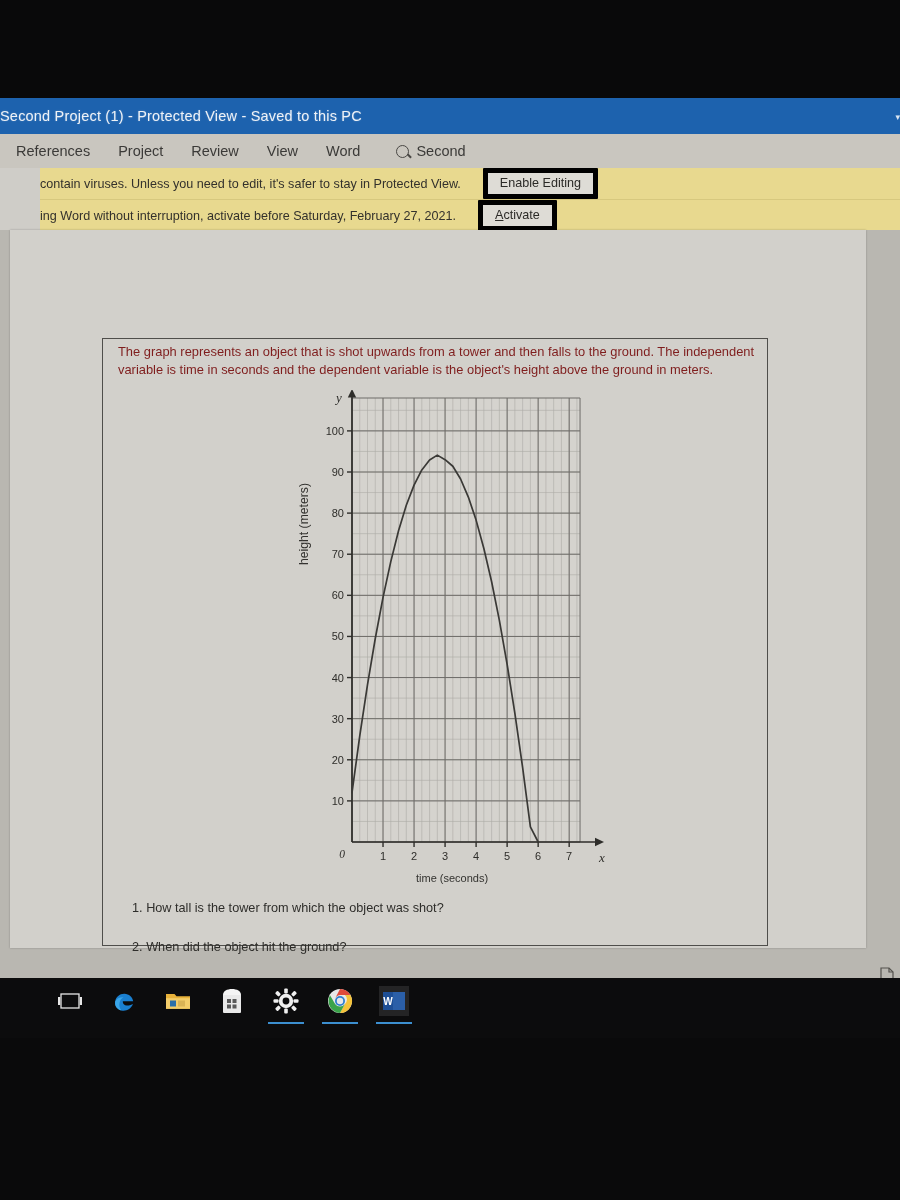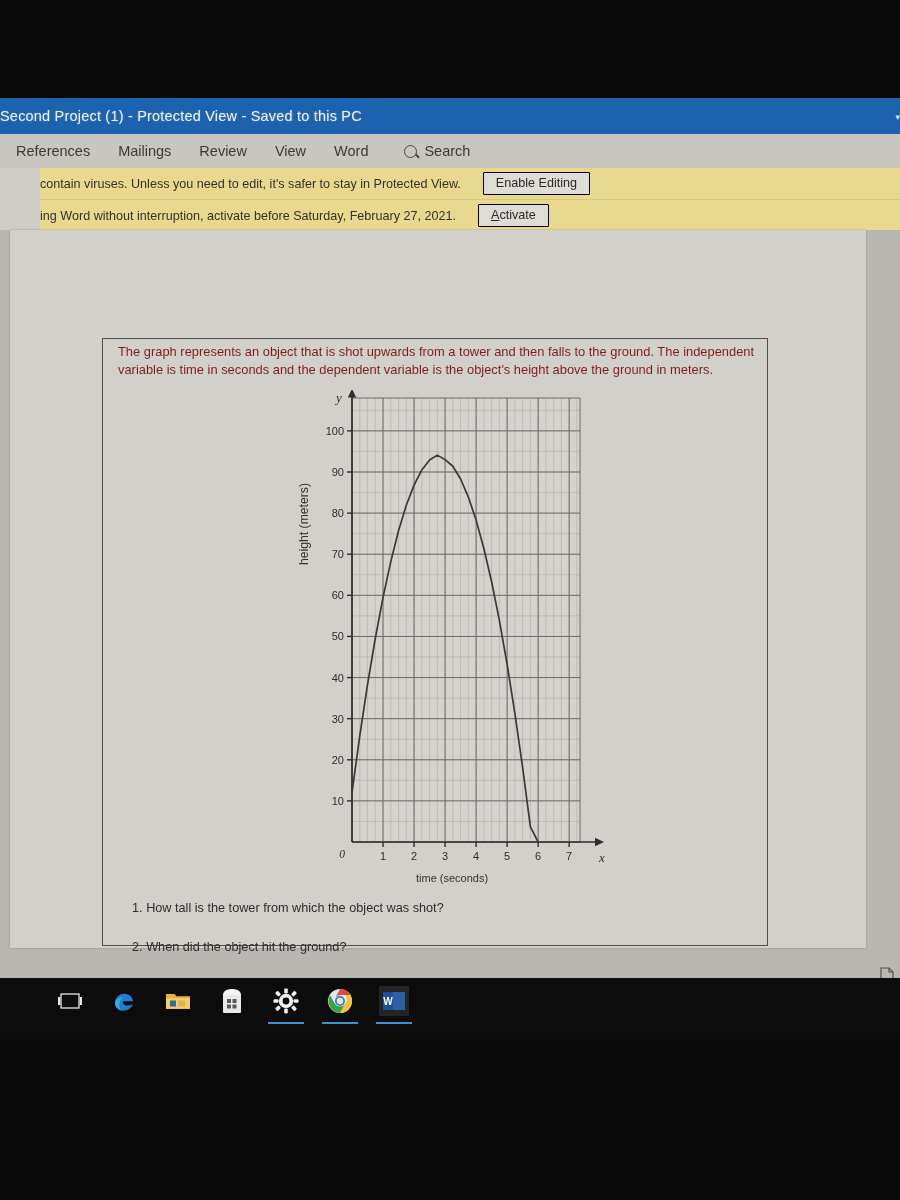--- a/index.html
+++ b/index.html
@@ -33,21 +33,21 @@
   .mag{width:11px;height:11px;border:1.6px solid #4a4845;border-radius:50%;position:relative;display:inline-block;}
   .mag:after{content:"";position:absolute;width:5px;height:1.6px;background:#4a4845;
       right:-4px;bottom:0px;transform:rotate(45deg);}
 
   
   .msgbar{position:absolute;left:0;width:900px;height:31px;background:#ead98f;
       display:flex;align-items:center;margin-left:40px;}
   #msgbar-1{top:70px;background:#e8d98f;}
   #msgbar-2{top:101px;background:#e8d98f;border-top:1px solid #d7c87e;}
   .msgtext{font-size:12.6px;color:#33312c;padding-left:0px;white-space:nowrap;}
-  .msgbtn{margin-left:22px;background:#dedcd6;border:1px solid #000000;
+  .msgbtn{margin-left:22px;background:#dedcd6;border:5px solid #000000;
       font-size:12.6px;color:#2b2a27;padding:3px 12px 4px;border-radius:1px;}
   .msgbtn u{text-decoration:underline;}
 
   
   #doc-area{position:absolute;left:0;top:132px;width:900px;height:748px;background:#b9b7b1;}
   #page{position:absolute;left:10px;top:0px;width:856px;height:718px;background:#d2d0cb;
       box-shadow:0 0 2px rgba(0,0,0,.25);}
   #content-box{position:absolute;left:92px;top:108px;width:666px;height:608px;
       border:1.4px solid #4f4e4b;box-sizing:border-box;background:transparent;}
 
@@ -83,27 +83,27 @@
 
   <div id="word-window">
 
     <div id="title-bar">
       <span class="tbtext">Second Project (1)  -  Protected View  -  Saved to this PC</span>
       <span class="tb-caret">▾</span>
     </div>
 
     <div id="ribbon-tabs">
       <span class="tab">References</span>
-      <span class="tab">Mailings</span>
+      <span class="tab">Project</span>
       <span class="tab">Review</span>
       <span class="tab">View</span>
       <span class="tab">Word</span>
       <span id="search-wrap">
         <span class="mag"></span>
-        <span>Search</span>
+        <span>Second</span>
       </span>
     </div>
 
     <div class="msgbar" id="msgbar-1">
       <span class="msgtext">contain viruses. Unless you need to edit, it's safer to stay in Protected View.</span>
       <span class="msgbtn">Enable Editing</span>
     </div>
     <div class="msgbar" id="msgbar-2">
       <span class="msgtext">ing Word without interruption, activate before Saturday, February 27, 2021.</span>
       <span class="msgbtn"><u>A</u><span>ctivate</span></span>

